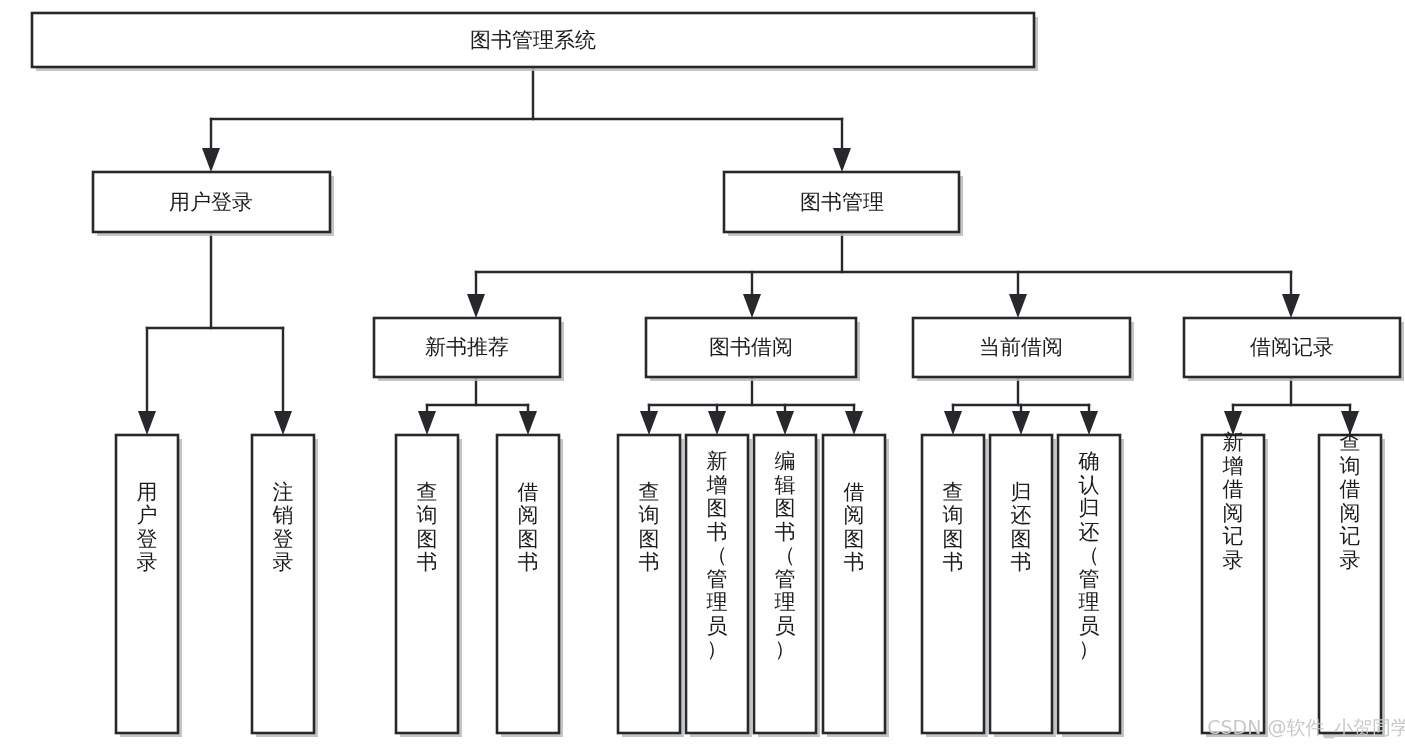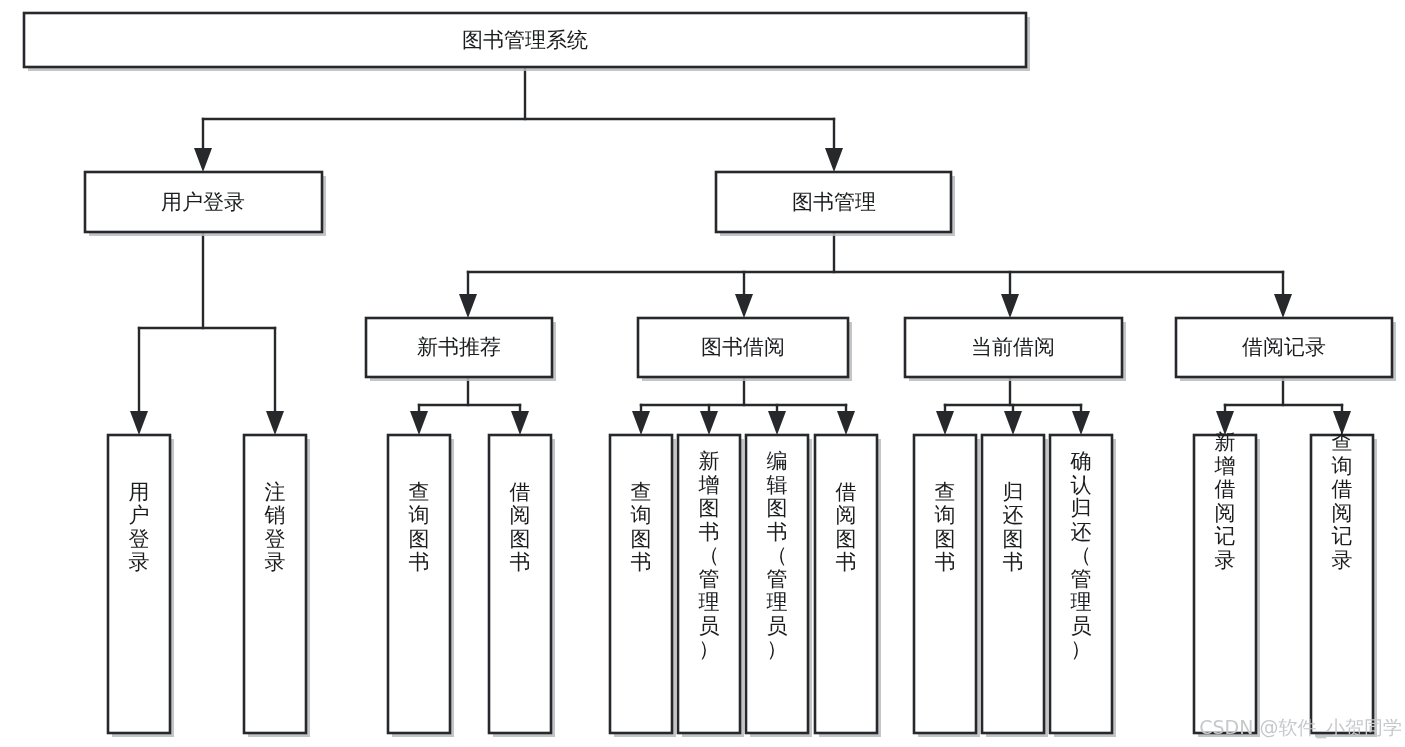--- a/index.html
+++ b/index.html
@@ -9,21 +9,21 @@
   }
   body {
     width: 1405px;
     height: 747px;
     font-family: "DejaVu Sans", "Liberation Sans", sans-serif;
     overflow: hidden;
     position: relative;
   }
   #diagram-root {
     position: absolute;
-    left: 4px;
+    left: 12px;
     top: 0;
     width: 1382px;
     height: 747px;
   }
   svg.diagram {
     display: block;
     width: 1405px;
     height: 747px;
   }
   .node-rect {

